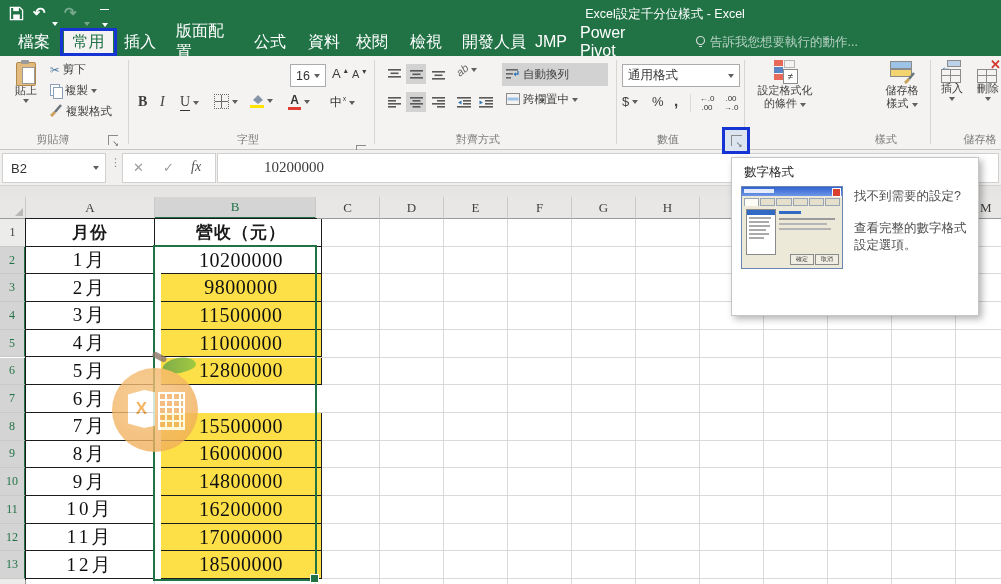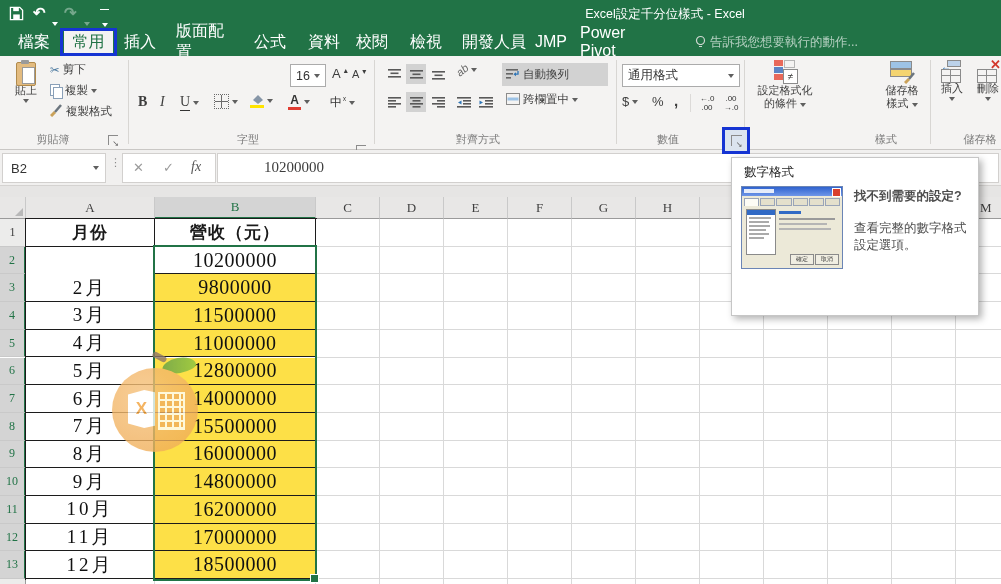--- a/index.html
+++ b/index.html
@@ -38,21 +38,21 @@
   .hcell.sel{background:#d4d4d4;color:#217346;border-bottom:2px solid #217346;}
   .rhcell{background:#ececeb;border-right:1px solid #9a9a9a;border-bottom:1px solid #c9c9c9;
           font-family:"Liberation Serif",serif;font-size:12px;color:#3f3f3f;
           display:flex;align-items:center;justify-content:center;}
   .rhcell.sel{background:#d4d4d4;color:#217346;border-right:2px solid #217346;}
   .trow{position:absolute;left:0;width:290px;}
   .ca,.cb{position:absolute;top:0;height:100%;border-right:1px solid #1c1c1c;border-bottom:1px solid #1c1c1c;
           display:flex;align-items:center;justify-content:center;box-sizing:border-box;
           font-family:"Liberation Serif",serif;font-size:19px;color:#111;}
   .ca{left:0;width:129px;letter-spacing:3px;}
-  .cb{left:129px;width:161px;letter-spacing:.5px;font-size:20px;text-align:right;}
+  .cb{left:135px;width:161px;letter-spacing:.5px;font-size:20px;text-align:right;}
   .cb.fill{background:#fde047;}
   .boldhead{font-family:"Liberation Sans",sans-serif;font-weight:bold;font-size:17px;color:#1a1a1a;letter-spacing:1px;}
   
   .tooltip{left:731px;top:157px;width:248px;height:159px;background:#fff;border:1px solid #c6c6c6;
            box-shadow:3px 3px 7px rgba(0,0,0,.3);z-index:25;}
   .tip-text{font-size:12.5px;color:#4d4d4d;line-height:17px;}
   
   .bars rect{fill:#595959;}
   .glyph{color:#44749c;}
 </style>
@@ -402,41 +402,41 @@
   <div class="abs" style="left:154px;top:579px;width:1px;height:5px;background:#d9d9d9;"></div>
   <div class="abs" style="left:315px;top:579px;width:1px;height:5px;background:#d9d9d9;"></div>
 
   <div class="abs" style="left:25px;top:218px;width:292px;height:362px;border-left:1px solid #1c1c1c;border-top:1px solid #1c1c1c;pointer-events:none;"></div>
   <div class="abs" style="left:26px;top:219px;width:290px;height:361px;">
     <div class="trow" style="top:0;height:27.7px;">
       <div class="ca boldhead" style="letter-spacing:1px;">月份</div>
       <div class="cb boldhead">營收（元）</div>
     </div>
     <div class="trow" style="top:27.7px;height:27.7px;">
+      <div class="ca">1月</div>
       <div class="cb">10200000</div>
     </div>
     <div class="trow" style="top:55.4px;height:27.7px;">
       <div class="ca">2月</div>
       <div class="cb fill">9800000</div>
     </div>
     <div class="trow" style="top:83.1px;height:27.7px;">
       <div class="ca">3月</div>
       <div class="cb fill">11500000</div>
     </div>
     <div class="trow" style="top:110.8px;height:27.7px;">
       <div class="ca">4月</div>
       <div class="cb fill">11000000</div>
     </div>
     <div class="trow" style="top:138.5px;height:27.7px;">
       <div class="ca">5月</div>
       <div class="cb fill">12800000</div>
     </div>
     <div class="trow" style="top:166.2px;height:27.7px;">
       <div class="ca">6月</div>
-      <div class="cb fill">14000000</div>
     </div>
     <div class="trow" style="top:193.9px;height:27.7px;">
       <div class="ca">7月</div>
       <div class="cb fill">15500000</div>
     </div>
     <div class="trow" style="top:221.6px;height:27.7px;">
       <div class="ca">8月</div>
       <div class="cb fill">16000000</div>
     </div>
     <div class="trow" style="top:249.3px;height:27.7px;">
@@ -498,17 +498,17 @@
       </div>
       <div style="position:absolute;left:37px;top:24px;width:60px;">
         <span style="display:block;width:22px;height:3px;background:#316ac5;"></span>
         <span style="display:block;width:56px;height:2px;background:#9a9a9a;margin-top:4px;"></span>
         <span style="display:block;width:48px;height:2px;background:#b5b5b5;margin-top:3px;"></span>
         <span style="display:block;width:52px;height:2px;background:#b5b5b5;margin-top:3px;"></span>
       </div>
       <div style="position:absolute;right:28px;bottom:3px;width:22px;height:9px;background:#f0eee2;border:1px solid #8a8a8a;font-size:6px;line-height:8px;text-align:center;color:#333;">確定</div>
       <div style="position:absolute;right:3px;bottom:3px;width:22px;height:9px;background:#f0eee2;border:1px solid #8a8a8a;font-size:6px;line-height:8px;text-align:center;color:#333;">取消</div>
     </div>
-    <div class="abs tip-text" style="left:122px;top:30px;width:120px;font-weight:bold;">找不到需要的設定?</div>
+    <div class="abs tip-text" style="left:122px;top:30px;width:120px;">找不到需要的設定?</div>
     <div class="abs tip-text" style="left:122px;top:62px;width:122px;">查看完整的數字格式設定選項。</div>
   </div>
 
 </div>
 
 </body></html>

